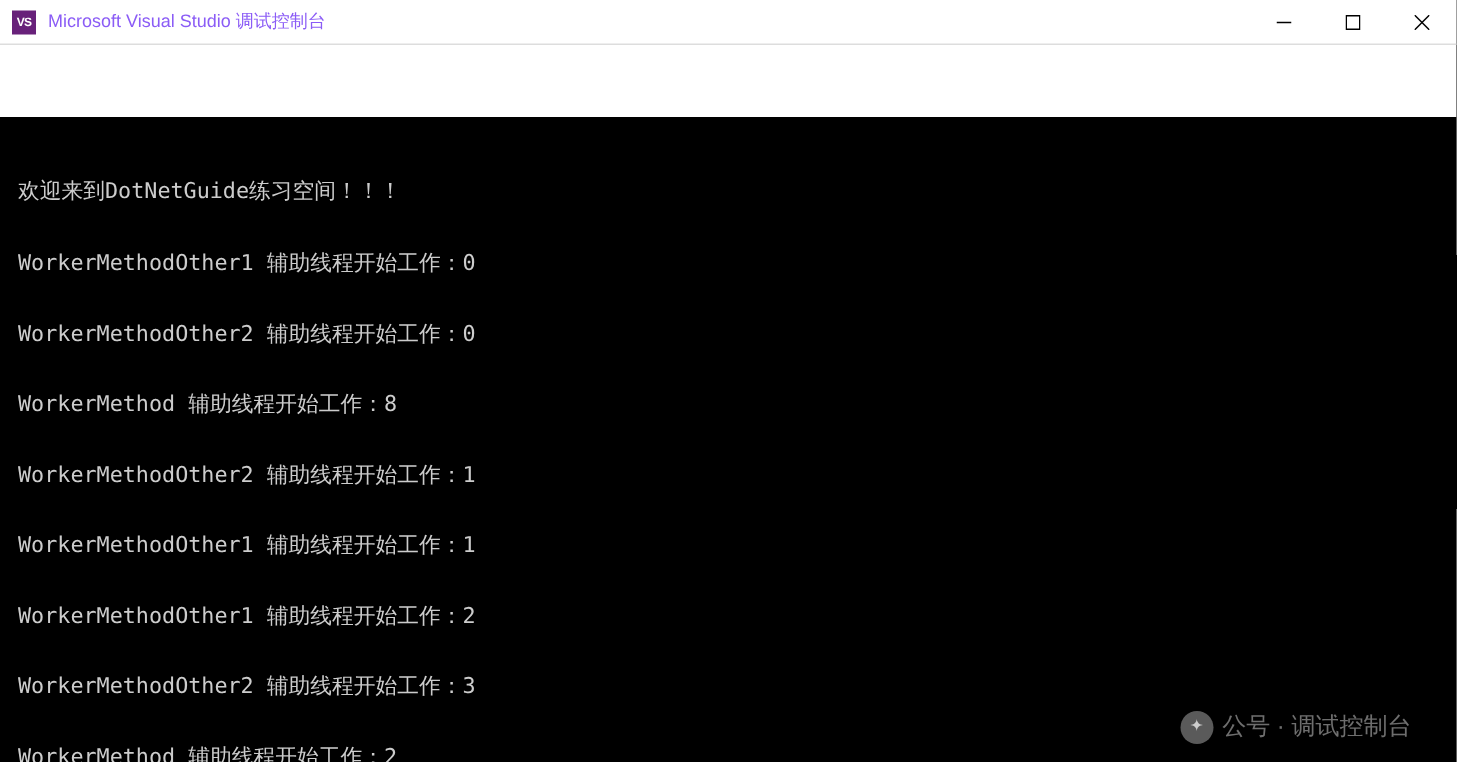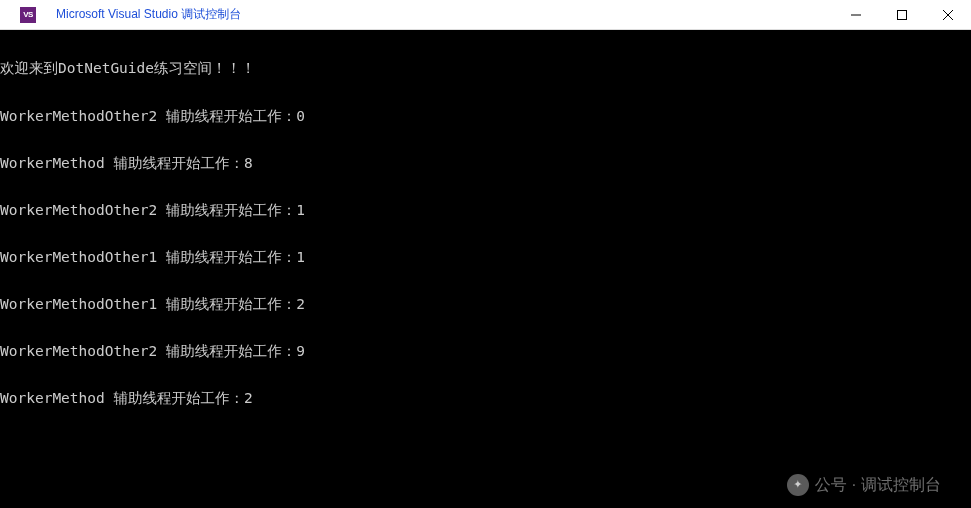--- a/index.html
+++ b/index.html
@@ -20,33 +20,33 @@
       height: 30px;
       background: #fff;
       display: flex;
       align-items: center;
       border-bottom: 1px solid #ddd;
       user-select: none;
     }
     .titlebar-icon {
       width: 16px;
       height: 16px;
-      margin: 0 20px;
+      margin: 0 8px;
       background: #68217a;
       color: #fff;
       font-size: 8px;
       display: flex;
       align-items: center;
       justify-content: center;
       font-weight: bold;
       letter-spacing: -0.5px;
     }
     .titlebar-text {
       font-size: 12px;
-      color: #1d4ed8;
+      color: #8b5cf6;
       flex: 0 0 auto;
     }
     .titlebar-spacer {
       flex: 1;
     }
     .titlebar-btn {
       width: 46px;
       height: 30px;
       display: flex;
       align-items: center;
@@ -57,24 +57,25 @@
       width: 10px;
       height: 10px;
     }
     .console {
       flex: 1;
       background: #000;
       color: #ccc;
       font-family: "NSimSun", "SimSun", "MS Gothic", Consolas, monospace;
       font-size: 14.5px;
       line-height: 15.7px;
-      padding: 0;
+      padding: 12px;
       white-space: pre;
       overflow: hidden;
       position: relative;
+      margin-top: 48px;
     }
     .console-line {
       display: block;
     }
     .watermark {
       position: absolute;
       right: 30px;
       bottom: 12px;
       color: rgba(200,200,200,0.55);
       font-size: 16px;
@@ -116,26 +117,27 @@
   <div class="titlebar-btn">
     <svg viewBox="0 0 10 10">
         <line x1="0" y1="0" x2="10" y2="10" stroke="#000" stroke-width="1"></line>
         <line x1="10" y1="0" x2="0" y2="10" stroke="#000" stroke-width="1"></line>
       </svg>
   </div>
 </div>
 
 <div class="console">
   <span class="console-line">欢迎来到DotNetGuide练习空间！！！</span>
+  <span class="console-line">WorkerMethodOther1 辅助线程开始工作：0</span>
   <span class="console-line">WorkerMethodOther2 辅助线程开始工作：0</span>
   <span class="console-line">WorkerMethod 辅助线程开始工作：8</span>
   <span class="console-line">WorkerMethodOther2 辅助线程开始工作：1</span>
   <span class="console-line">WorkerMethodOther1 辅助线程开始工作：1</span>
   <span class="console-line">WorkerMethodOther1 辅助线程开始工作：2</span>
-  <span class="console-line">WorkerMethodOther2 辅助线程开始工作：9</span>
+  <span class="console-line">WorkerMethodOther2 辅助线程开始工作：3</span>
   <span class="console-line">WorkerMethod 辅助线程开始工作：2</span>
   
   
   
   
   
   
   
   
   

